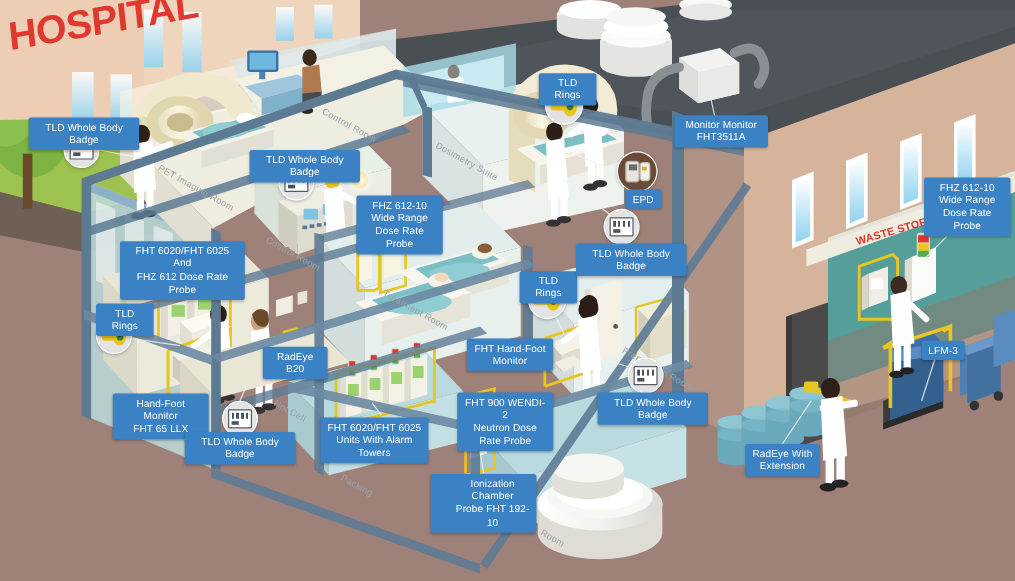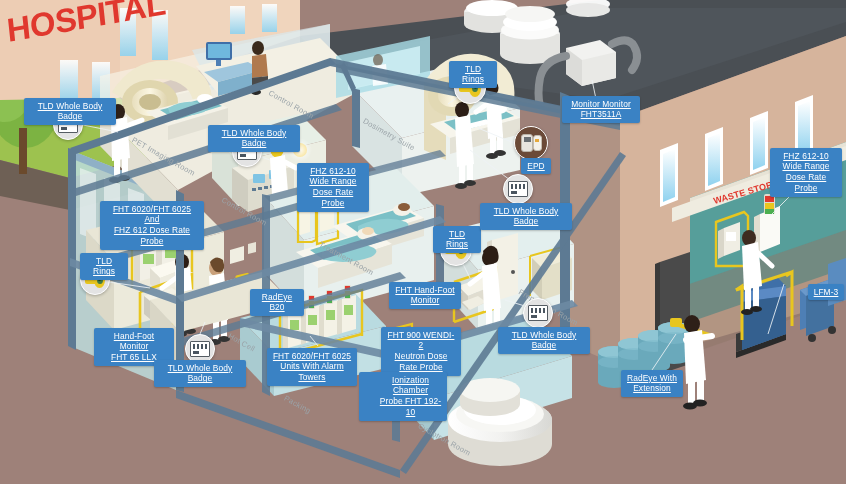--- a/index.html
+++ b/index.html
@@ -20,21 +20,20 @@
     font-size:8.4px;
     line-height:1.28;
     font-weight:normal;
     padding:2.5px 5px 3px 5px;
     border-radius:2px;
     text-align:center;
     white-space:pre-line;
     letter-spacing:.1px;
     box-shadow:0 1px 2px rgba(0,0,0,.22);
     z-index:40;
-    text-decoration:underline;
   }
 
   
   .bubble {
     position:absolute;
     border-radius:50%;
     background:#e3e3e3;
     border:1.4px solid #ffffff;
     box-shadow:0 1px 3px rgba(0,0,0,.25);
     z-index:38;
@@ -717,42 +716,42 @@
     </div>
 
   <div id="labels-layer">
       <div class="chip" style="left: 24px; top: 98px; width: 92px;">TLD Whole Body Badge</div>
       <div class="chip" style="left: 208px; top: 125px; width: 92px;">TLD Whole Body Badge</div>
       <div class="chip" style="left: 100px; top: 201px; width: 104px;">FHT 6020/FHT 6025 And
 FHZ 612 Dose Rate Probe</div>
       <div class="chip" style="left: 80px; top: 253px; width: 48px;">TLD Rings</div>
       <div class="chip" style="left: 94px; top: 328px; width: 80px;">Hand-Foot Monitor
 FHT 65 LLX</div>
-      <div class="chip" style="left: 219px; top: 289px; width: 54px; margin-left: 31px;">RadEye B20</div>
+      <div class="chip" style="left: 219px; top: 289px; width: 54px;">RadEye B20</div>
       <div class="chip" style="left: 154px; top: 360px; width: 92px;">TLD Whole Body Badge</div>
       <div class="chip" style="left: 297px; top: 163px; width: 72px;">FHZ 612-10
 Wide Range
 Dose Rate Probe</div>
       <div class="chip" style="left: 267px; top: 348px; width: 90px;">FHT 6020/FHT 6025
 Units With Alarm Towers</div>
       <div class="chip" style="left: 433px; top: 226px; width: 48px;">TLD Rings</div>
       <div class="chip" style="left: 389px; top: 282px; width: 72px;">FHT Hand-Foot
 Monitor</div>
       <div class="chip" style="left: 381px; top: 327px; width: 80px;">FHT 900 WENDI-2
 Neutron Dose
 Rate Probe</div>
-      <div class="chip" style="left: 359px; top: 372px; width: 88px; padding-left: 20px;">Ionization Chamber
+      <div class="chip" style="left: 359px; top: 395px; width: 88px; padding-left: 20px;">Ionization Chamber
 Probe FHT 192-10</div>
       <div class="chip" style="left: 498px; top: 327px; width: 92px;">TLD Whole Body Badge</div>
       <div class="chip" style="left: 449px; top: 61px; width: 48px;">TLD Rings</div>
       <div class="chip" style="left: 562px; top: 96px; width: 78px;">Monitor Monitor
 FHT3511A</div>
       <div class="chip" style="left: 521px; top: 158px; width: 30px;">EPD</div>
       <div class="chip" style="left: 480px; top: 203px; width: 92px;">TLD Whole Body Badge</div>
       <div class="chip" style="left: 770px; top: 148px; width: 72px;">FHZ 612-10
 Wide Range
 Dose Rate Probe</div>
-      <div class="chip" style="left: 768px; top: 284px; width: 36px; margin-left: 40px;">LFM-3</div>
+      <div class="chip" style="left: 768px; top: 284px; width: 36px;">LFM-3</div>
       <div class="chip" style="left: 621px; top: 370px; width: 62px;">RadEye With
 Extension</div>
     </div>
 
 </div>
 
 </body></html>

